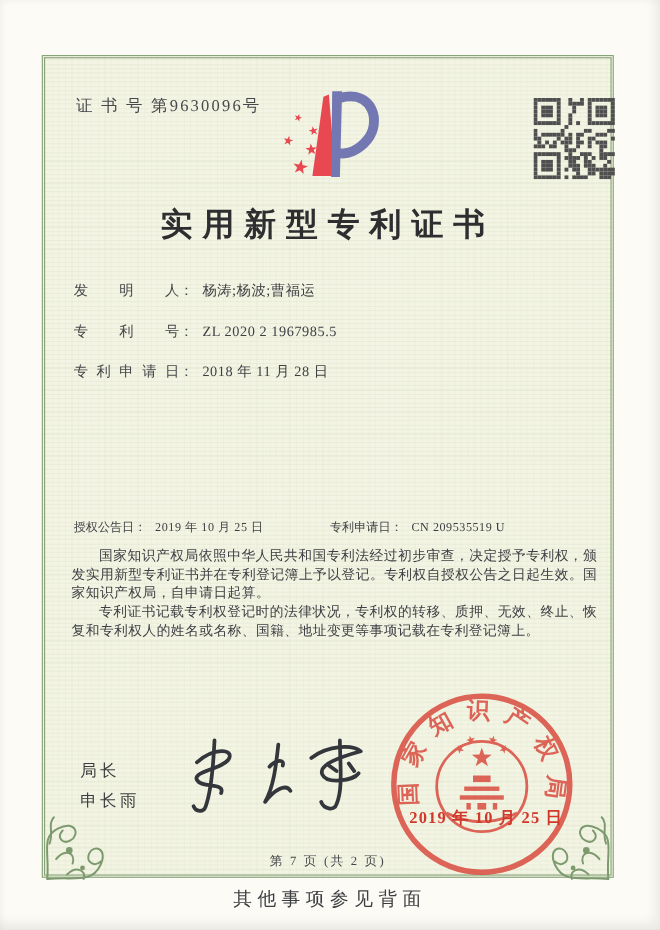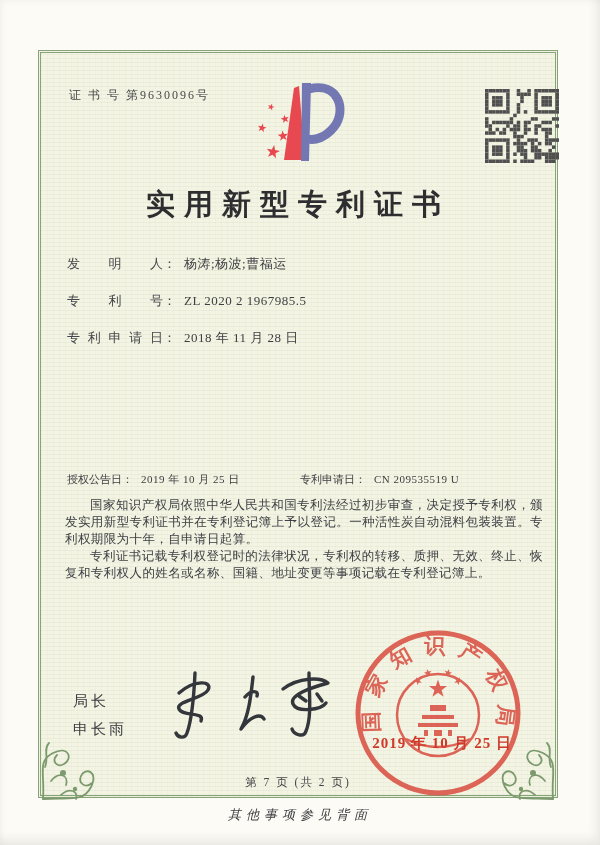--- a/index.html
+++ b/index.html
@@ -10,21 +10,21 @@
     box-shadow:inset -4px -6px 10px rgba(0,0,0,0.07), inset 2px 2px 6px rgba(0,0,0,0.03);
   }
   .frame{
     position:absolute;left:38px;top:50px;width:514px;height:742px;
     border:3px double #86a37a;
     background:
       repeating-linear-gradient(0deg, rgba(150,175,130,0.10) 0 1px, rgba(0,0,0,0) 1px 4px),
       repeating-linear-gradient(90deg, rgba(150,175,130,0.05) 0 1px, rgba(0,0,0,0) 1px 6px),
       #f3f4e3;
   }
-  .cert-no{position:absolute;left:28px;top:34px;font-size:12px;letter-spacing:2px;color:#47484b;}
+  .cert-no{position:absolute;left:28px;top:34px;font-size:15px;letter-spacing:2px;color:#47484b;}
   .logo{position:absolute;left:198px;top:28px;width:110px;height:106px;}
   .qr{position:absolute;left:444px;top:36px;width:74px;height:74px;}
   .title{
     position:absolute;left:0;top:132px;width:100%;margin:0;text-align:center;
     font-size:29px;font-weight:600;letter-spacing:9px;color:#2e2e31;
   }
   .fields{position:absolute;left:26px;top:202px;width:470px;}
   .frow{height:37px;font-size:13px;color:#414246;white-space:nowrap;}
   .flabel{
     display:inline-block;width:96px;vertical-align:top;
@@ -42,21 +42,21 @@
   .signer{position:absolute;left:32px;top:634px;font-size:15px;color:#3c3d40;letter-spacing:3px;line-height:28px;}
   .signature{position:absolute;left:120px;top:612px;}
   .seal{position:absolute;left:311px;top:574px;width:172px;height:172px;opacity:0.82;}
   .seal-date{
     position:absolute;left:313px;top:681px;width:176px;text-align:center;
     font-size:15px;font-weight:bold;color:#d0382a;letter-spacing:1px;white-space:nowrap;
   }
   .page-num{position:absolute;left:0;top:722px;width:100%;text-align:center;font-size:11.5px;letter-spacing:2px;color:#45464a;}
   .back-note{
     position:absolute;left:0;top:806px;width:100%;text-align:center;
-    font-size:13px;font-style:italic;letter-spacing:5px;color:#3d3e41;
+    font-size:17px;letter-spacing:5px;color:#3d3e41;
   }
   .corner{position:absolute;pointer-events:none;}
   .corner-l{left:-6px;bottom:-10px;}
   .corner-r{right:-6px;bottom:-10px;transform:scaleX(-1);}
 </style>
 </head>
 <body>
 
 <div class="paper">
   <div class="frame">
@@ -322,21 +322,21 @@
     </div>
 
     <div class="grant-row">
       <span>授权公告日：</span><span class="fvalue">2019 年 10 月 25 日</span>
       <span class="grant2">
         <span>专利申请日：</span><span class="fvalue">CN 209535519 U</span>
       </span>
     </div>
 
     <div class="paras">
-      <p>国家知识产权局依照中华人民共和国专利法经过初步审查，决定授予专利权，颁发实用新型专利证书并在专利登记簿上予以登记。一种活性炭自动混料包装装置。专利权期限为十年，自申请日起算。</p>
+      <p>国家知识产权局依照中华人民共和国专利法经过初步审查，决定授予专利权，颁发实用新型专利证书并在专利登记簿上予以登记。专利权自授权公告之日起生效。国家知识产权局，自申请日起算。</p>
       <p>专利证书记载专利权登记时的法律状况，专利权的转移、质押、无效、终止、恢复和专利权人的姓名或名称、国籍、地址变更等事项记载在专利登记簿上。</p>
     </div>
 
     <div class="signer">
       <div>局长</div>
       <div>申长雨</div>
     </div>
 
     <svg class="signature" width="190" height="86" viewBox="0 0 190 86">
       <g fill="none" stroke="#33363b" stroke-width="3.4" stroke-linecap="round" stroke-linejoin="round">

